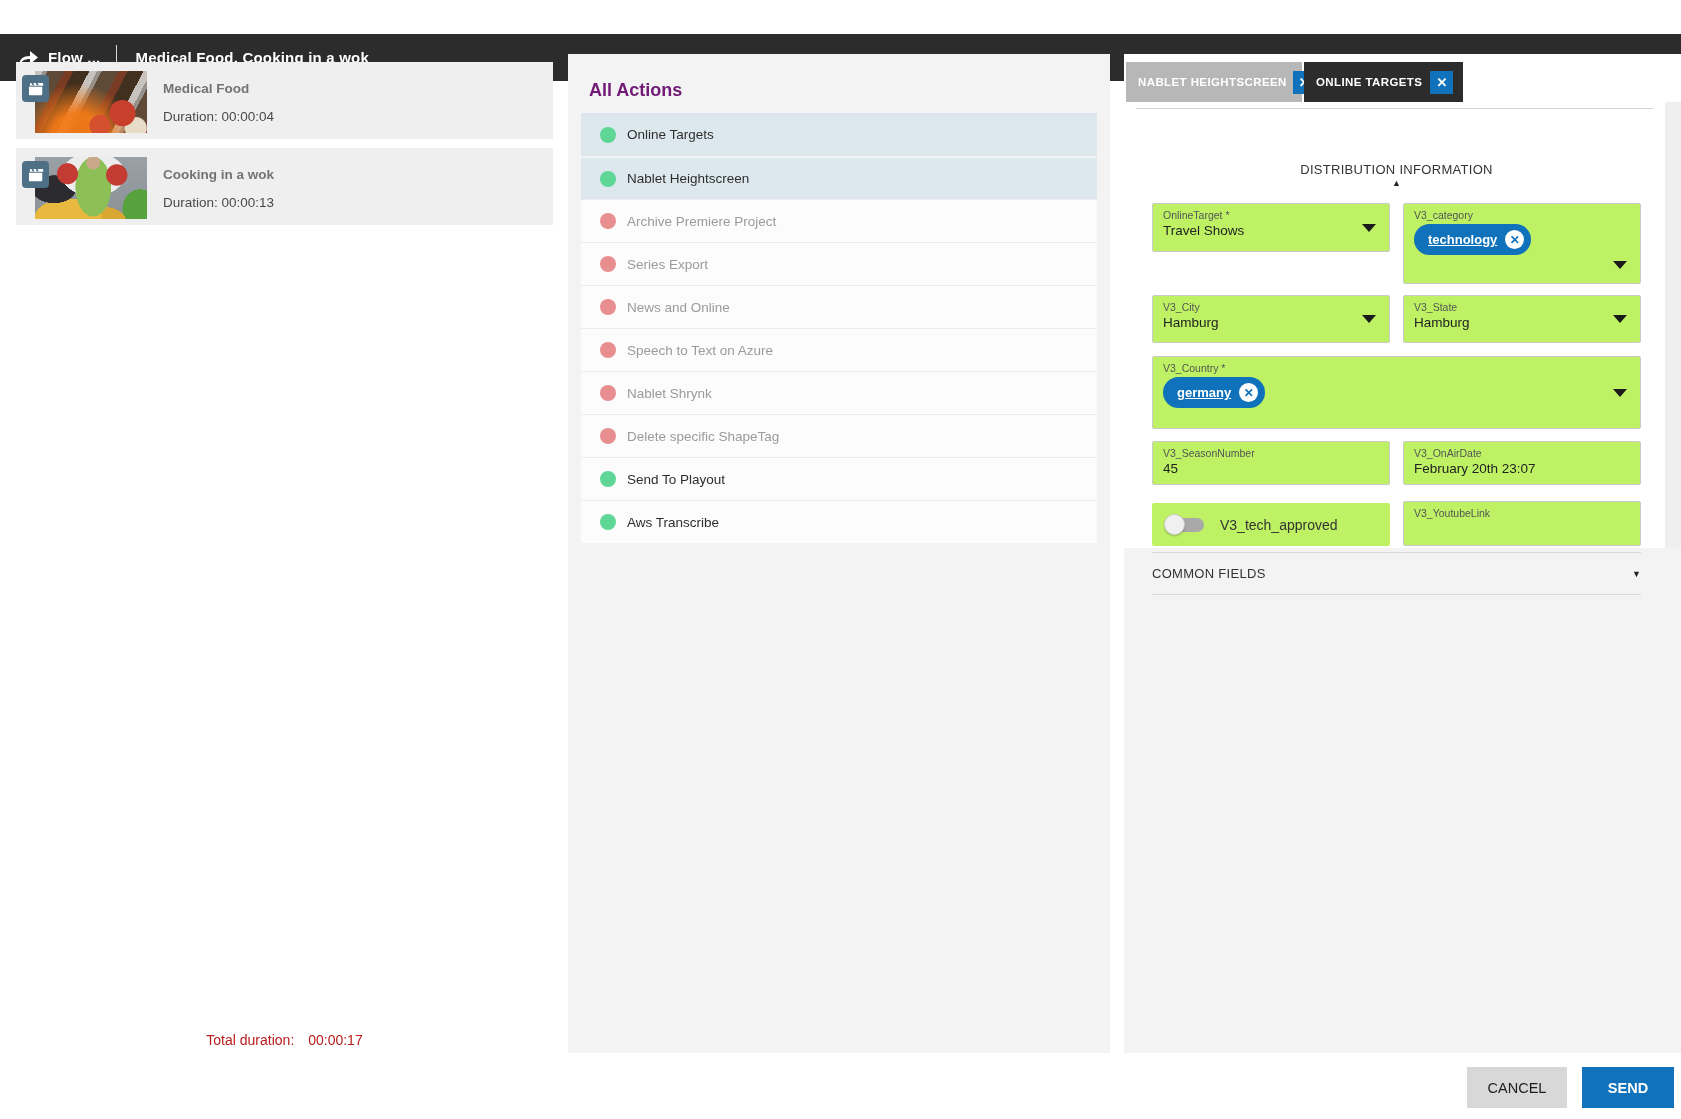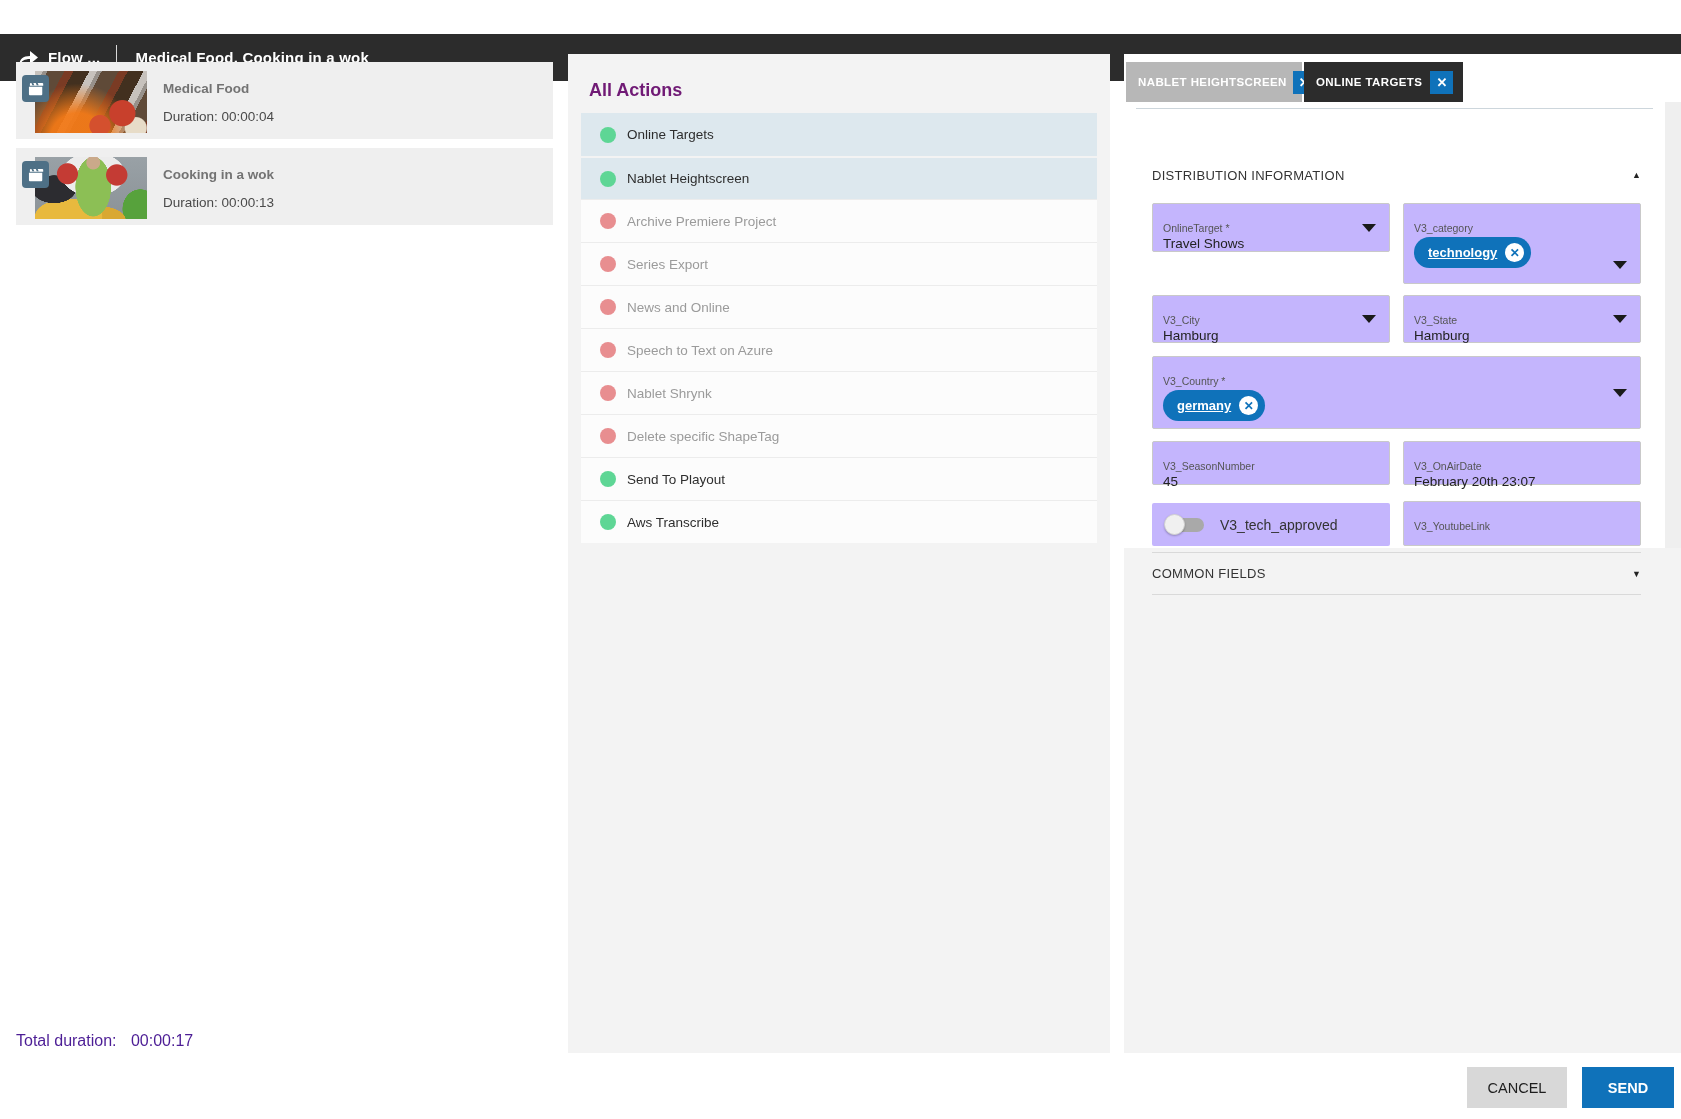--- a/index.html
+++ b/index.html
@@ -34,21 +34,21 @@
       radial-gradient(ellipse 32px 22px at 52% 28%, #ececec 0 98%, rgba(0,0,0,0) 100%),
       radial-gradient(ellipse 22px 14px at 17% 52%, #2c2c30 0 98%, rgba(0,0,0,0) 100%),
       radial-gradient(ellipse 34px 18px at 30% 96%, #e8b93e 0 98%, rgba(0,0,0,0) 100%),
       radial-gradient(ellipse 26px 14px at 58% 102%, #d9a832 0 98%, rgba(0,0,0,0) 100%),
       radial-gradient(ellipse 18px 20px at 94% 84%, #57a23c 0 98%, rgba(0,0,0,0) 100%),
       linear-gradient(#99a1a6, #8b9297); }
   .clip-badge { position:absolute; left:6px; top:13px; width:27px; height:27px; background:#4e7086;
                 border-radius:4px; display:flex; align-items:center; justify-content:center; z-index:2; }
   .clip-title { position:absolute; left:147px; top:19px; font-size:13.5px; font-weight:bold; color:#737373; }
   .clip-duration { position:absolute; left:147px; top:47px; font-size:13.5px; color:#4a4a4a; }
-  .total-row { position:absolute; left:16px; top:1032px; width:537px; text-align:left; font-size:16px; color:#4c1d95; }
+  .total-row { position:absolute; left:16px; top:1032px; width:537px; text-align:center; font-size:14px; color:#b91c1c; }
   .total-row .tval { margin-left:10px; }
 
   
   .actions-panel { position:absolute; left:568px; top:54px; width:542px; height:999px; background:#f3f3f3; }
   .actions-heading { position:absolute; left:21px; top:26px; font-size:18px; font-weight:bold; color:#701a75; }
   .action-list { position:absolute; left:13px; top:59px; width:516px; }
   .action-row { height:43px; background:#fcfcfc; display:flex; align-items:center; cursor:pointer; }
   .action-row + .action-row { border-top:1px solid #ececec; }
   .action-row.selected { background:#dde8ee; }
   .action-row.gap { border-top:2px solid #f3f3f3; }
@@ -70,24 +70,24 @@
   .tab.t1 .tab-close { margin-left:6px; }
 
   .form-area { position:absolute; left:0; top:48px; width:541px; height:446px; background:#fff; }
   .scroll-track { position:absolute; left:541px; top:48px; width:16px; height:446px; background:#efefef; }
   .tabs-underline { position:absolute; left:12px; top:6px; width:517px; height:1px; background:#cdd6dc; }
 
   .section-head { position:absolute; left:28px; width:489px; height:26px; display:flex; align-items:center;
                   justify-content:space-between; cursor:pointer; }
   .section-head .sec-label { font-size:13px; color:#333; letter-spacing:.3px; }
   .section-head .sec-arrow { font-size:9px; color:#222; }
-  .sec-distribution { top:60px; }
+  .sec-distribution { top:60px;flex-direction:column; }
   .sec-common { top:450px; height:43px; border-top:1px solid #d9d9d9; border-bottom:1px solid #d9d9d9; }
 
-  .fbox { position:absolute; background:#c4b5fd; border:1px solid #c9c9c9; border-radius:2px; padding:18px 10px; }
+  .fbox { position:absolute; background:#bef264; border:1px solid #c9c9c9; border-radius:2px; padding:5px 10px; }
   .flabel { font-size:10.5px; color:#555; display:block; }
   .fvalue { font-size:13.5px; color:#222; display:block; margin-top:2px; white-space:nowrap; }
   .caret { position:absolute; right:13px; width:0; height:0; border-left:7px solid rgba(0,0,0,0);
            border-right:7px solid rgba(0,0,0,0); border-top:8px solid #1a1a1a; }
   .caret.mid { top:50%; margin-top:-4px; }
   .col-l { left:28px; width:238px; }
   .col-r { left:279px; width:238px; }
   .row1 { top:101px; height:49px; }
   .box-category { top:101px; height:81px; }
   .row2 { top:193px; height:48px; }

